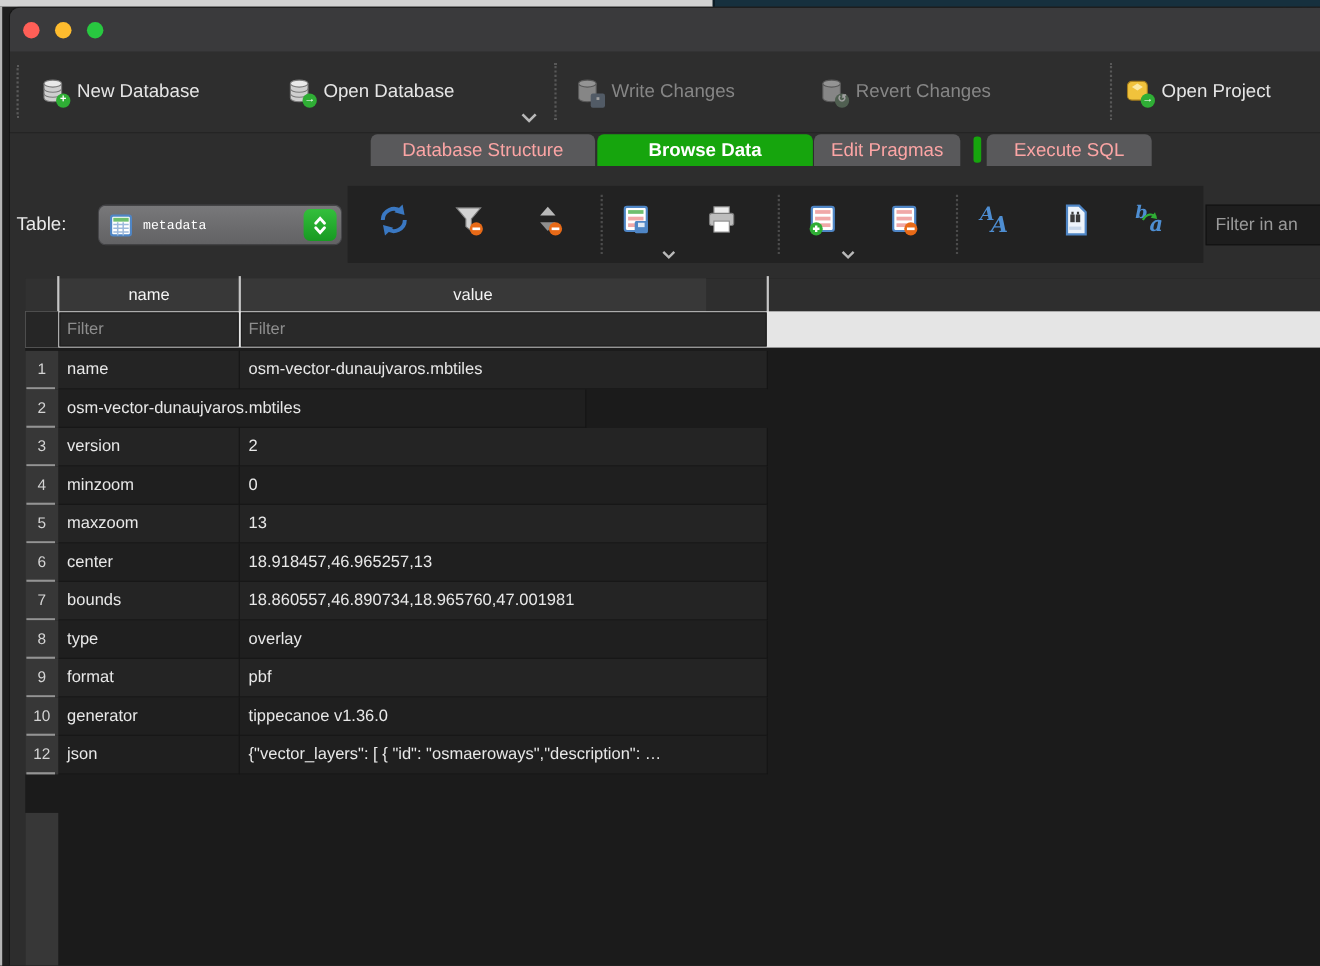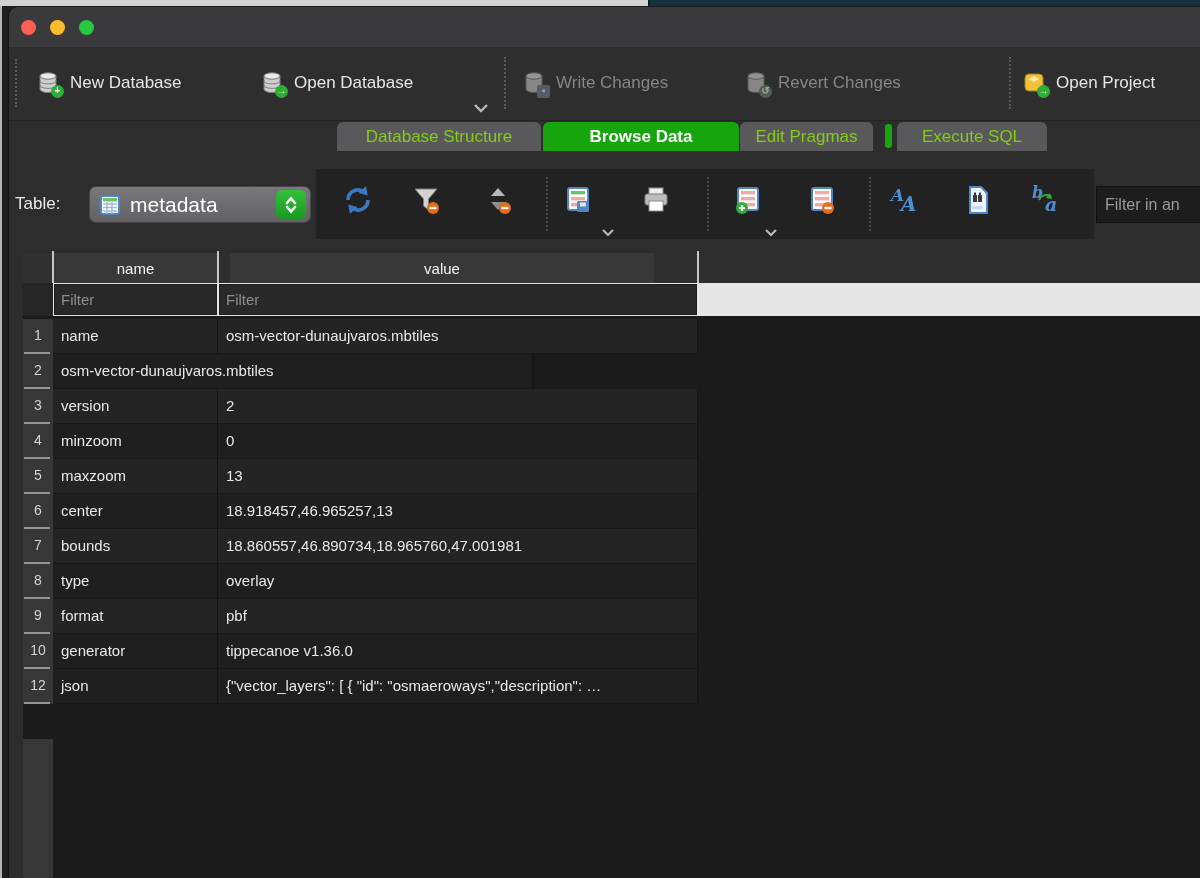--- a/index.html
+++ b/index.html
@@ -34,30 +34,30 @@
             color:#e6e6e6; font-size:17px; white-space:nowrap; cursor:default; }
   .tb-btn.disabled { color:#868686; }
   .tb-btn.disabled .ic { opacity:.55; filter:grayscale(70%); }
   .ic { position:relative; width:26px; height:26px; display:inline-block; }
   .badge { position:absolute; right:-3px; bottom:-2px; width:13px; height:13px; border-radius:50%;
            font-size:10px; font-weight:bold; line-height:12px; text-align:center; color:#fff; }
   .chev-under { position:absolute; }
 
   
   .tab { position:absolute; top:115px; height:29px; border-radius:6px 6px 0 0; background:#59595b;
-         color:#84cc16; font-size:17px; display:flex; align-items:center; justify-content:center; cursor:default; }
+         color:#fca5a5; font-size:17px; display:flex; align-items:center; justify-content:center; cursor:default; }
   .tab.active { background:#16a50d; color:#ffffff; font-weight:bold;align-items:center; }
   .tab-sliver { position:absolute; top:117px; height:24px; width:7px; border-radius:3px; background:#16a50d; }
 
   
   .table-label { position:absolute; left:6px; top:187px; font-size:17px; color:#eaeaea; }
   .dropdown { position:absolute; left:80px; top:179px; width:222px; height:37px; border-radius:7px;
               background:linear-gradient(#78787a,#626264); border:1px solid #47474a;
               display:flex; align-items:center; padding:0 4px 0 9px; gap:9px; }
-  .dropdown .dd-label { flex:1; color:#ffffff; font-size:21px; }
+  .dropdown .dd-label { flex:1; color:#ffffff; font-size:12px;font-family:Liberation Mono, monospace; }
   .dd-btn { width:30px; height:29px; border-radius:6px; background:linear-gradient(#33bf3c,#189a22);
             display:flex; align-items:center; justify-content:center; }
 
   
   .icon-toolbar { position:absolute; left:307px; top:162px; width:778px; height:70px; background:#222222; }
   .it-sep { position:absolute; top:8px; height:54px; width:0; border-left:2px dotted #4c4c4c; }
   .it-ic { position:absolute; top:16px; width:30px; height:30px; cursor:default; }
   .it-chev { position:absolute; top:54px; }
   .aa-icon { font-family:"DejaVu Serif", serif; font-weight:bold; font-style:italic; color:#4e8ed2; }
   .aa-icon .a1 { position:absolute; left:2px;  top:0px;  font-size:17px; }
@@ -321,21 +321,21 @@
         <span class="a3">a</span>
       </span>
     </div>
 
     <input class="global-filter" placeholder="Filter in an" style="">
 
     <div class="grid">
       <div class="hdr-band">
         <div class="hdr-gutter"></div>
         <div class="hdr-cell" style="left:30px; width:165px;">name</div>
-        <div class="hdr-cell" style="left:195px; width:424px;margin-left:12px;">value</div>
+        <div class="hdr-cell" style="left:195px; width:424px;">value</div>
         <div class="hdr-line" style="left:29px;"></div>
         <div class="hdr-line" style="left:194px;"></div>
         <div class="hdr-line" style="left:674px;"></div>
       </div>
 
       <div class="filter-band">
         <div class="filter-gutter"></div>
         <div class="filter-cell" style="left:31px; width:163px;">Filter</div>
         <div class="filter-cell" style="left:196px; width:478px;">Filter</div>
       </div>

